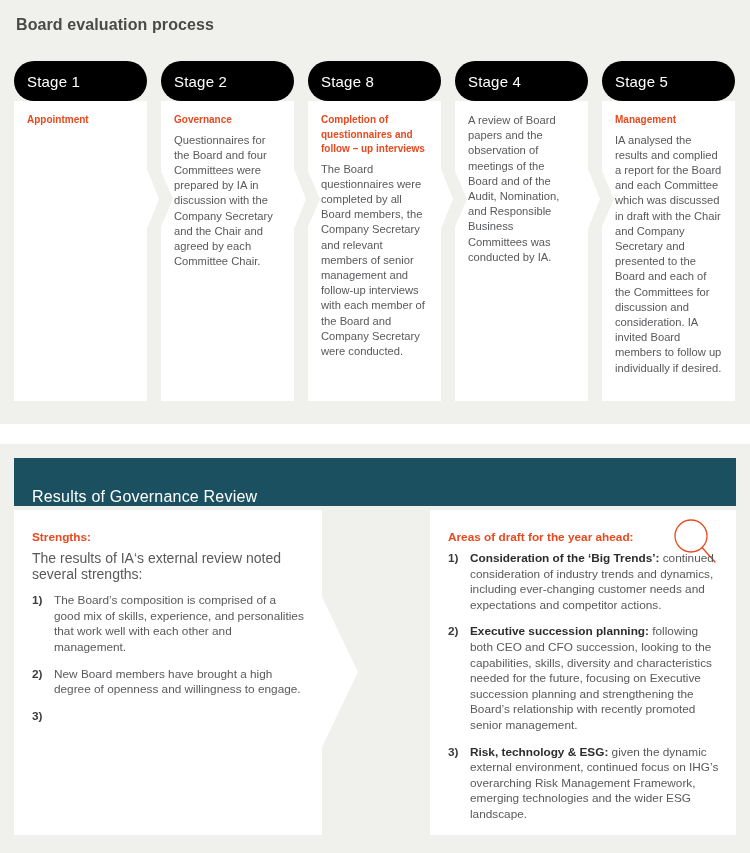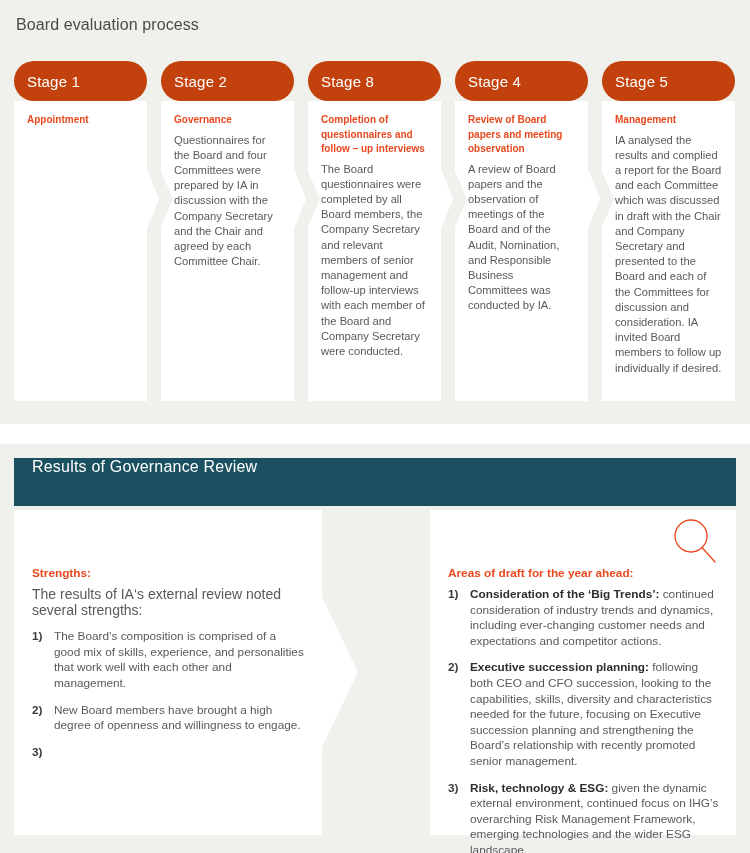--- a/index.html
+++ b/index.html
@@ -12,29 +12,29 @@
   .page { position: relative; width: 750px; height: 853px; overflow: hidden; background:#ffffff; }
 
   
   .panel-top {
     position: absolute; left: 0; top: 0; width: 750px; height: 424px;
     background: #f0f0ec;
   }
   .panel-title {
     position: absolute; left: 16px; top: 16px;
     font-size: 16px; color: #4a4a48; letter-spacing: .1px;
-    font-weight: 400;
+    font-weight: 700;
   }
   .stages { position: absolute; left: 14px; top: 61px; width: 722px; height: 340px; }
   .stage {
     position: absolute; top: 0; width: 133px; height: 340px;
   }
   .stage-head {
     position: relative; height: 40px;
-    background: #c2410c;
+    background: #000000;
     color: #ffffff;
     font-size: 15px;
     display: flex; align-items: center;
     padding-left: 13px;
     letter-spacing: .2px;
     border-radius: 20px;
   }
   .stage-body {
     position: relative;
     height: 300px;
@@ -67,40 +67,40 @@
   }
 
   
   .panel-bottom {
     position: absolute; left: 0; top: 444px; width: 750px; height: 409px;
     background: #f0f0ec;
   }
   .results-head {
     position: absolute; left: 14px; top: 14px; width: 722px; height: 48px;
     background: #1a5060; color: #ffffff;
-    display: flex; align-items: flex-start; padding-left: 18px;
+    display: flex; align-items: flex-end; padding-left: 18px;
     font-size: 16px; letter-spacing: .2px;
   }
   .card-strengths {
     position: absolute; left: 14px; top: 66px; width: 308px; height: 325px;
     background: #ffffff;
     padding: 20px 18px 10px 18px;
   }
   .card-strengths .arrowpoint {
     position: absolute; right: -36px; top: 87px; width: 36px; height: 150px;
     background: #ffffff;
     clip-path: polygon(0 0, 100% 50%, 0 100%);
   }
   .card-focus {
     position: absolute; left: 430px; top: 66px; width: 306px; height: 325px;
     background: #ffffff;
     padding: 20px 16px 10px 18px;
   }
   .sec-title {
-    color: #e8491f; font-weight: bold; font-size: 11.8px; margin-bottom: 7px; margin-top: 36px;
+    color: #e8491f; font-weight: bold; font-size: 11.8px; margin-bottom: 7px;
   }
   .sec-intro {
     color: #58595b; font-size: 14px; line-height: 15.6px; margin-bottom: 11px;
   }
   ol.numlist { list-style: none; }
   ol.numlist li {
     position: relative; padding-left: 22px; margin-bottom: 11px;
     color: #58595b; font-size: 11.8px; line-height: 15.6px;
   }
   ol.numlist li .num {
@@ -157,21 +157,20 @@
         </div>
       </div>
 
       <div class="stage" style="left:441px;">
         <div class="stage-head">
           <span>Stage 4</span>
         </div>
         <div class="stage-body">
           <div class="notch"></div>
           <div class="point"></div>
-          <div class="stage-subtitle">Review of Board papers and meeting observation</div>
           <div class="stage-text">A review of Board papers and the observation of meetings of the Board and of the Audit, Nomination, and Responsible Business Committees was conducted by IA.</div>
         </div>
       </div>
 
       <div class="stage" style="left:588px;">
         <div class="stage-head">
           <span>Stage 5</span>
         </div>
         <div class="stage-body">
           <div class="notch"></div>

